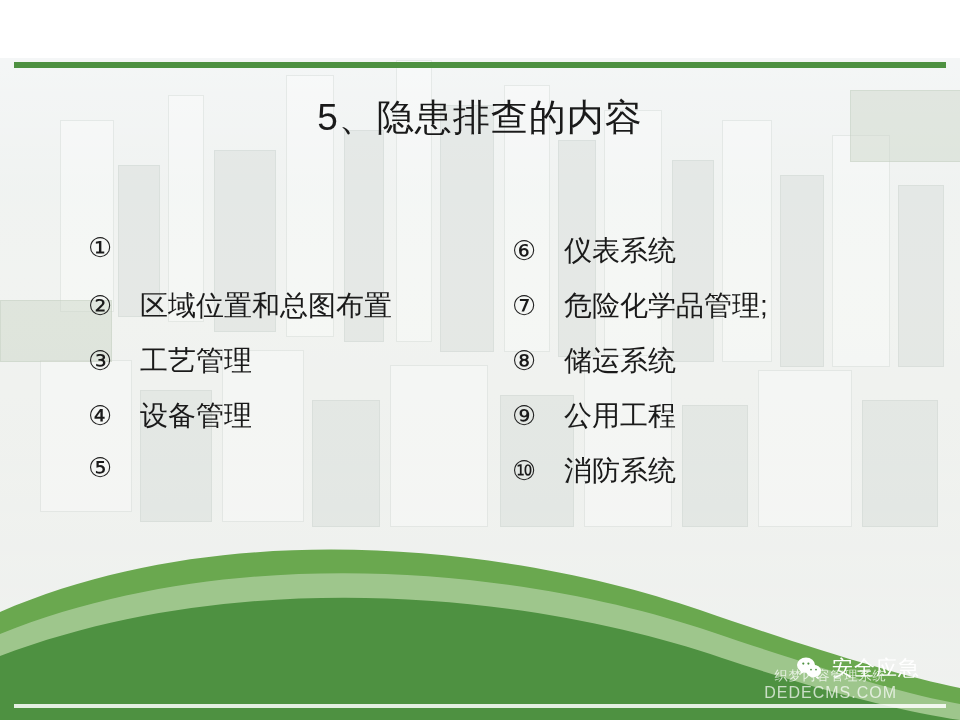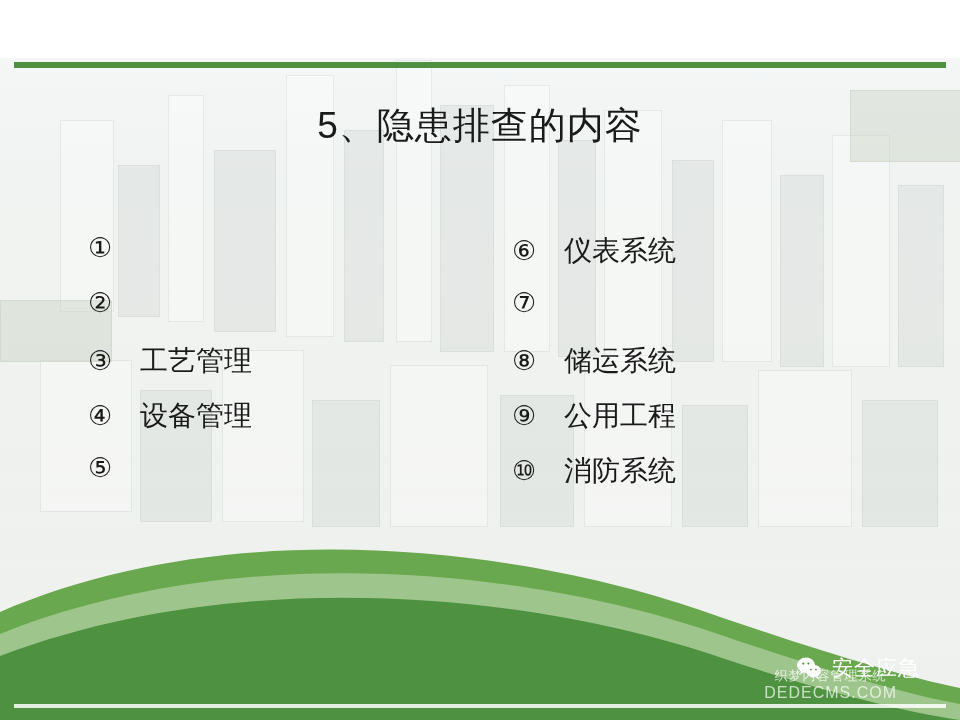--- a/index.html
+++ b/index.html
@@ -76,21 +76,21 @@
     width: 960px;
     height: 300px;
   }
   .bottom-wrap svg {
     display: block;
   }
   
   .title {
     position: absolute;
     left: 0;
-    top: 104px;
+    top: 96px;
     width: 960px;
     text-align: center;
     font-size: 37px;
     color: #1a1a1a;
     letter-spacing: 1px;
     font-weight: 400;
     line-height: 1.2;
   }
   
   .col {
@@ -206,20 +206,21 @@
   </div>
 
   <div class="title">5、隐患排查的内容</div>
 
   <div class="col col-left">
     <div class="item">
       <span class="num">①</span>
     </div>
     <div class="item">
       <span class="num">②</span>
+      <span class="txt">区域位置和总图布置</span>
     </div>
     <div class="item">
       <span class="num">③</span>
       <span class="txt">工艺管理</span>
     </div>
     <div class="item">
       <span class="num">④</span>
       <span class="txt">设备管理</span>
     </div>
     <div class="item">
@@ -227,20 +228,21 @@
     </div>
   </div>
 
   <div class="col col-right">
     <div class="item">
       <span class="num">⑥</span>
       <span class="txt">仪表系统</span>
     </div>
     <div class="item">
       <span class="num">⑦</span>
+      <span class="txt">危险化学品管理;</span>
     </div>
     <div class="item">
       <span class="num">⑧</span>
       <span class="txt">储运系统</span>
     </div>
     <div class="item">
       <span class="num">⑨</span>
       <span class="txt">公用工程</span>
     </div>
     <div class="item">

